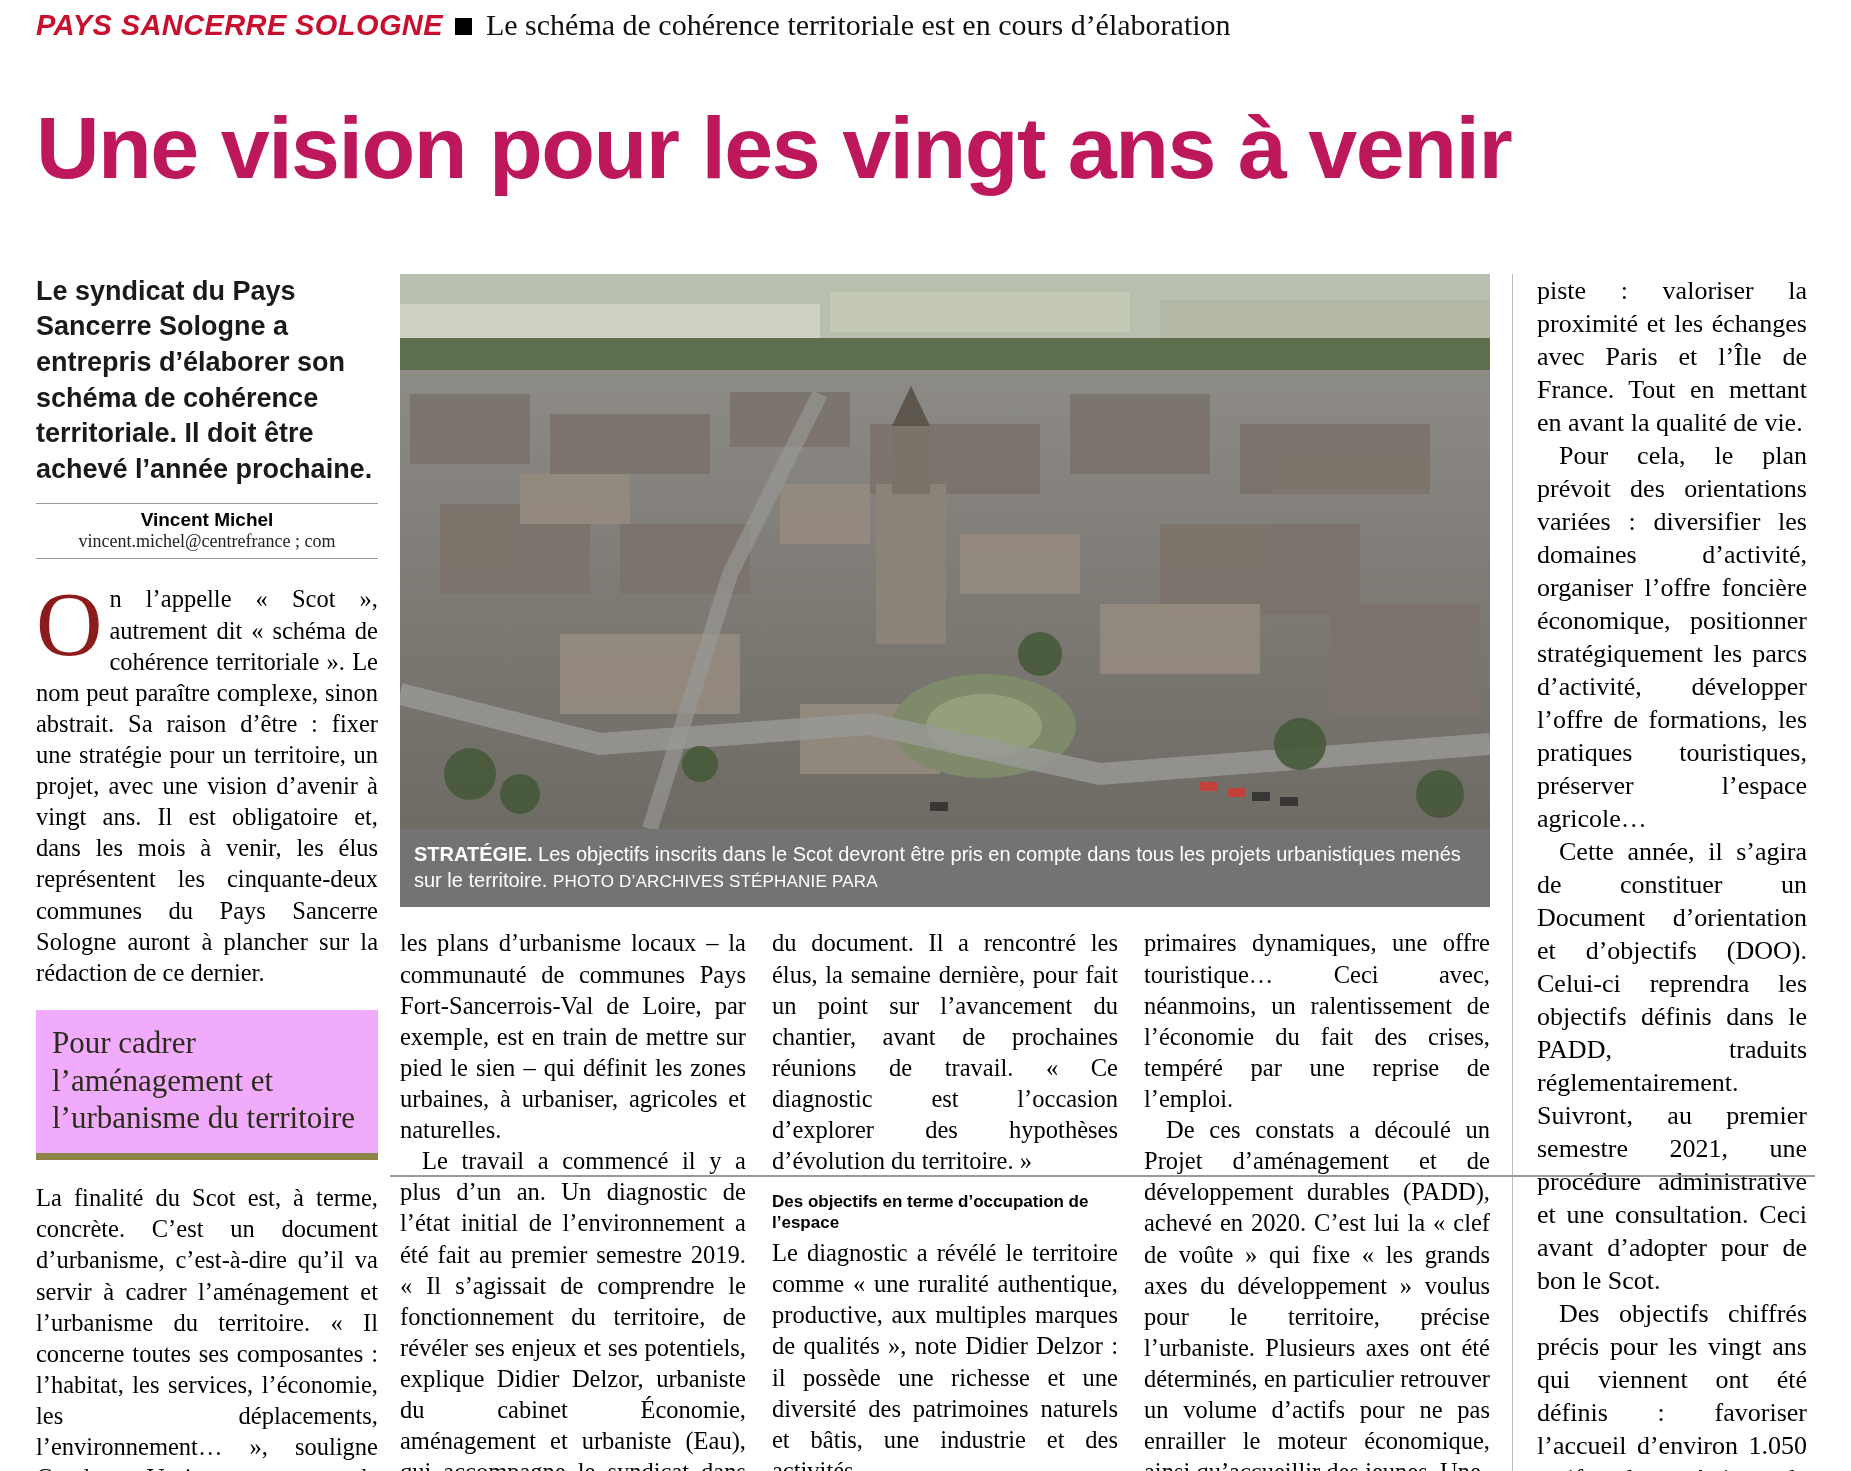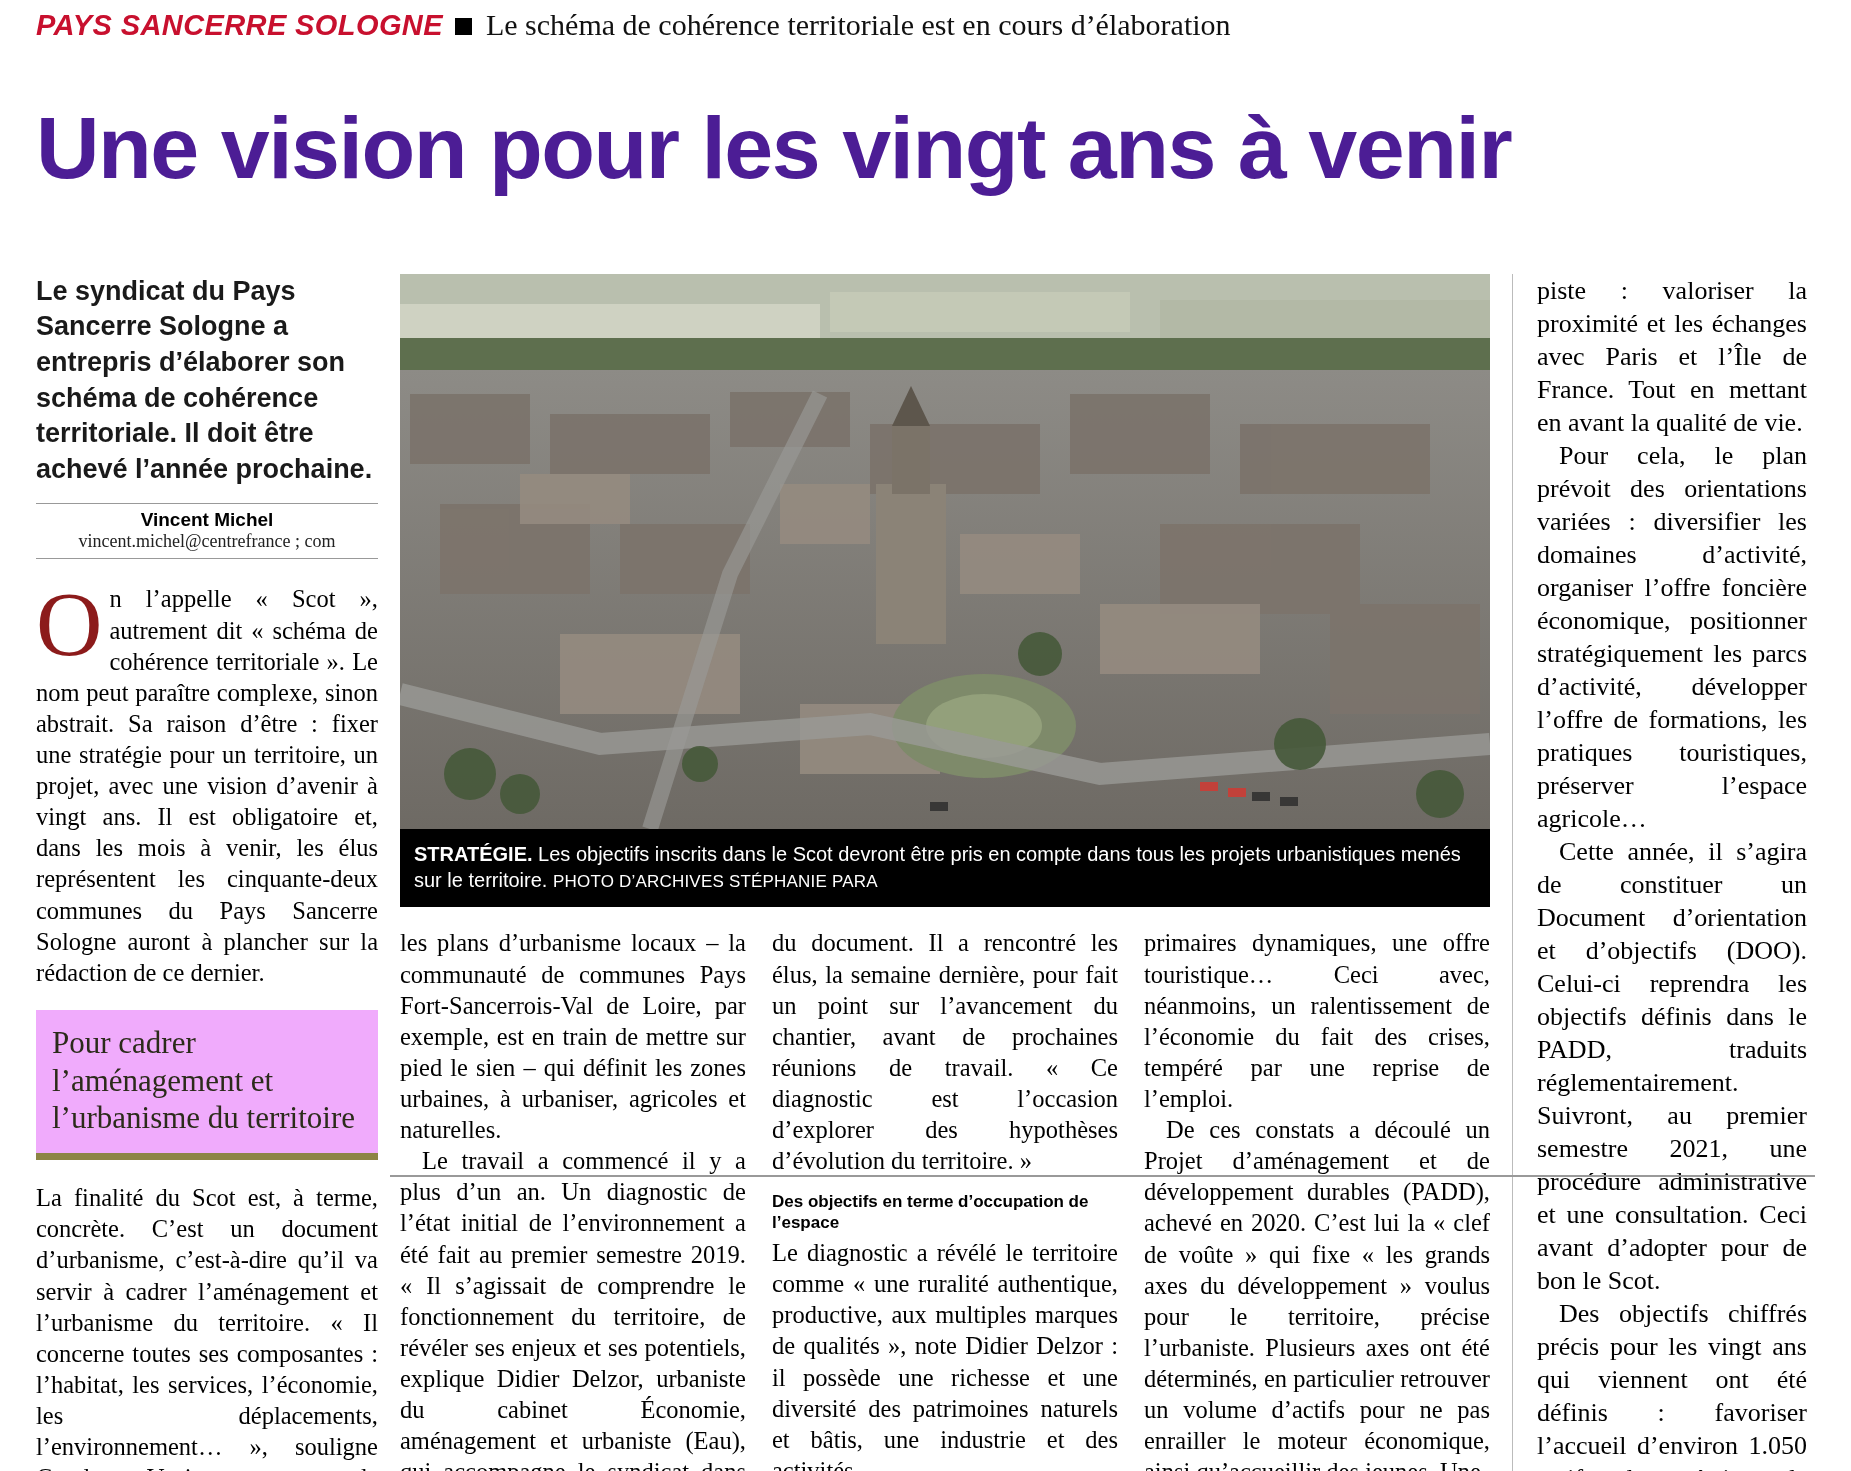--- a/index.html
+++ b/index.html
@@ -51,21 +51,21 @@
   }
 
   
   .headline {
     padding: 2px 36px 0 36px;
     font-family: "Liberation Sans", sans-serif;
     font-weight: bold;
     font-size: 88px;
     line-height: 1.02;
     letter-spacing: -1.5px;
-    color: #4c1d95;
+    color: #be185d;
   }
 
   
   .content {
     display: flex;
     padding: 22px 36px 0 36px;
     box-sizing: border-box;
     gap: 0;
   }
   .col-left {
@@ -168,21 +168,21 @@
   }
   .photo {
     width: 100%;
     height: 555px;
     position: relative;
     overflow: hidden;
     background: linear-gradient(#9fb0bb, #7d8f7a);
   }
   .photo svg { display: block; width: 100%; height: 100%; }
   .caption {
-    background: #000000;
+    background: #737373;
     color: #fff;
     padding: 12px 14px 14px 14px;
     font-family: "Liberation Sans", sans-serif;
     font-size: 20px;
     line-height: 1.32;
   }
   .caption b { font-weight: bold; }
   .caption .credit {
     font-size: 17px;
     letter-spacing: 0.2px;

